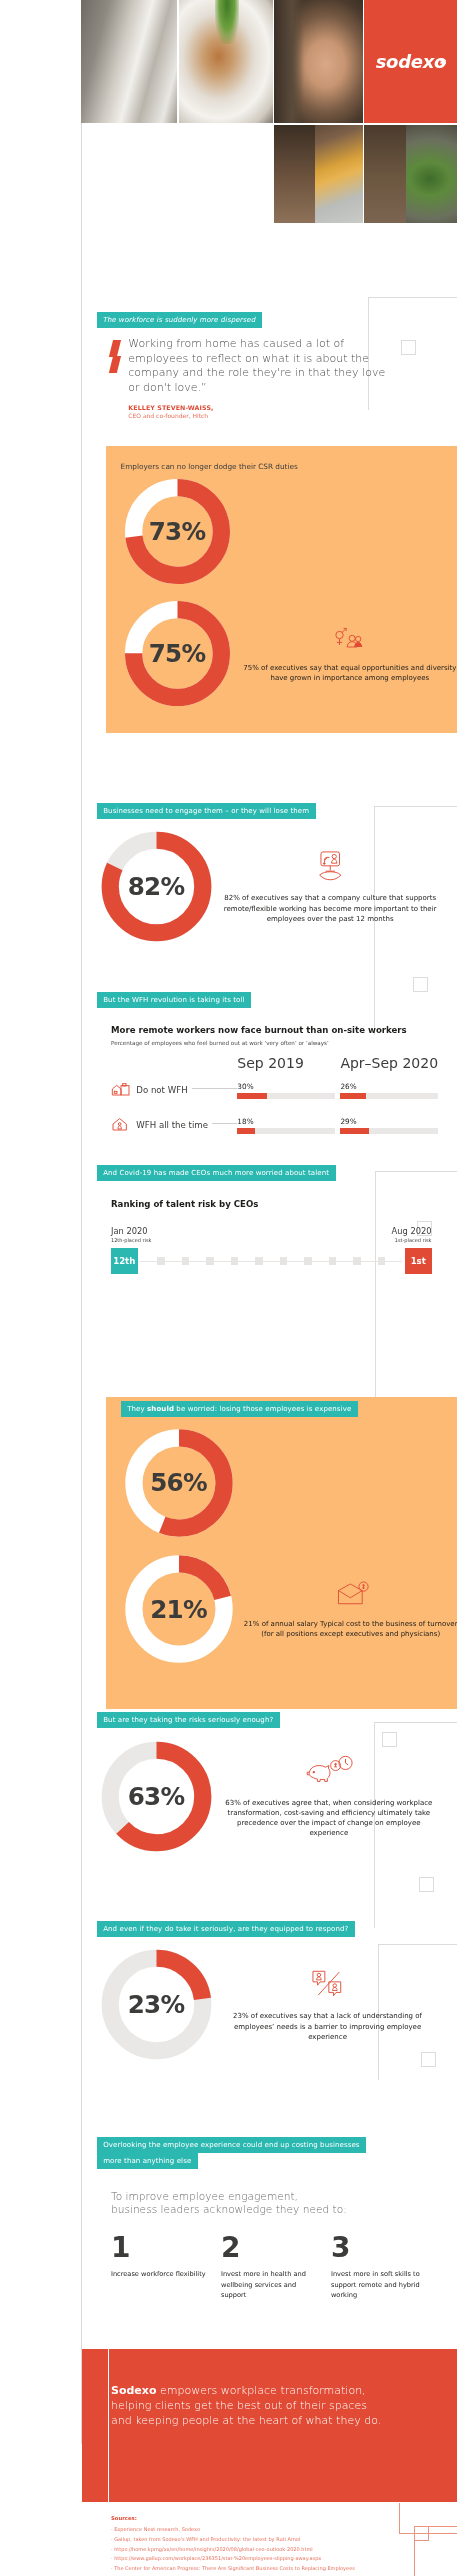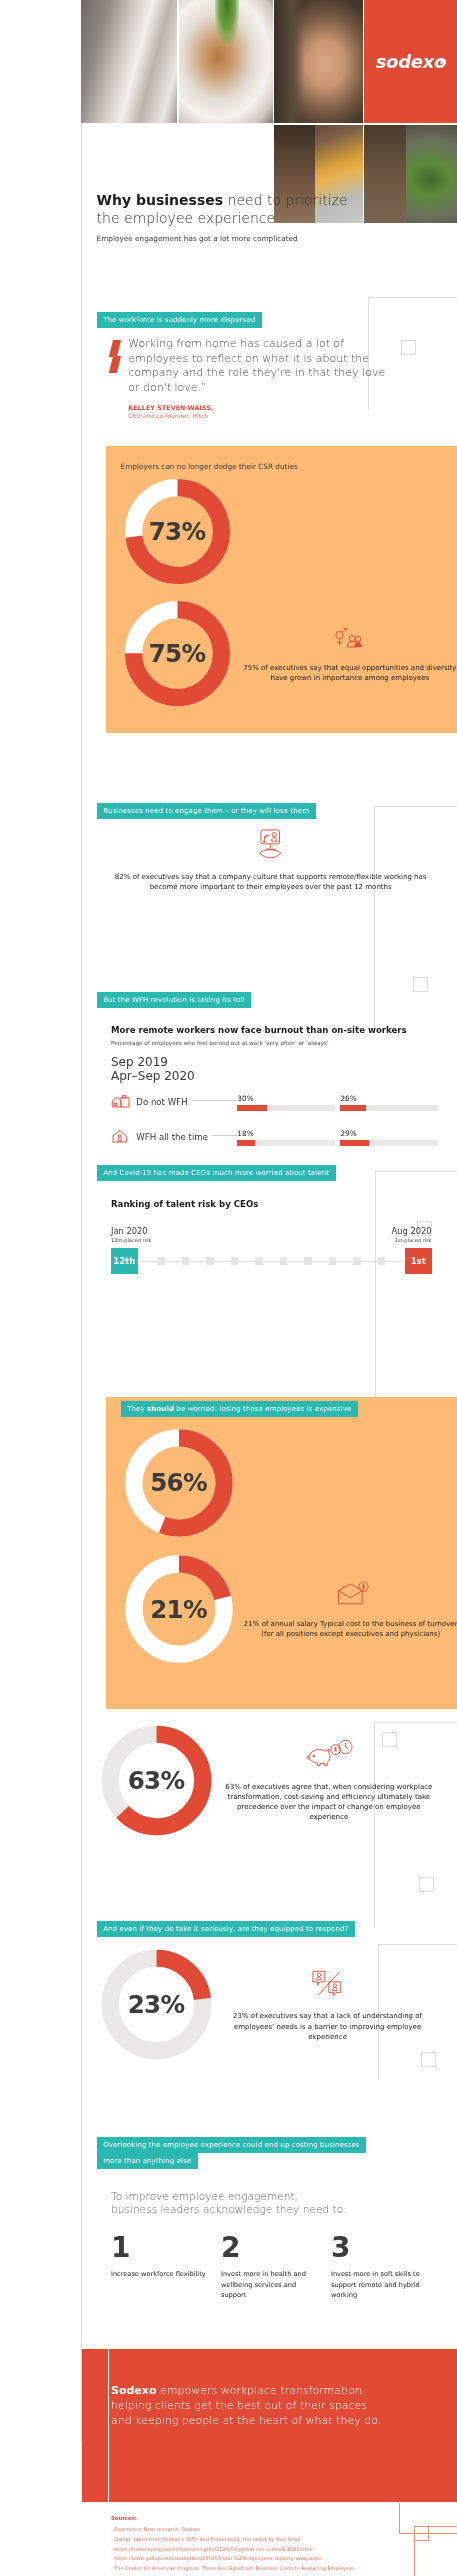--- a/index.html
+++ b/index.html
@@ -95,21 +95,21 @@
   .donut svg { display: block; }
   .donut .pct {
     position: absolute; inset: 0; display: flex; align-items: center; justify-content: center;
     font-size: 24.6px; font-weight: 800; color: #3c3c3b; letter-spacing: -0.7px;
   }
   .statcaption { flex: 1; text-align: center; font-size: 7px; line-height: 1.45; color: #1d1d1b; }
   .stat-icon { display: block; margin: 0 auto 6.6px auto; }
 
   
   .bar-grid { margin-top: 9.3px; }
-  .bar-head { display: flex; font-size: 12px; color: #3c3c3b; flex-direction: column; }
+  .bar-head { display: flex; font-size: 14px; color: #3c3c3b; }
   .bar-head .lbl-sp { width: 130px; }
   .bar-head .hcell { width: 106px; }
   .bar-row { display: flex; align-items: flex-end; margin-top: 9.3px; }
   .bar-label { width: 130px; display: flex; align-items: center; font-size: 8.6px; color: #3c3c3b; }
   .bar-label .ico { margin-right: 5.3px; }
   .bar-label .leader { flex: 1; border-bottom: 0.7px solid #cfcfcf; margin-left: 4px; margin-bottom: 2.7px; }
   .bar-cell { width: 106px; }
   .bar-val { font-size: 7.3px; font-weight: 400; color: #1d1d1b; margin-bottom: 2px; }
   .bar-track { height: 5.3px; background: #e9e8e6; width: 98px; }
   .bar-fill { height: 5.3px; background: #e14b35; }
@@ -165,33 +165,26 @@
     <div class="sodexo-wordmark">
       <span>sodexo</span>
         <span class="star">✱</span>
     </div>
     <div class="photo ph5"></div>
     <div class="photo ph6"></div>
   </div>
 
   <div class="vrule" style="height:2321px;"></div>
 
-  <div class="col pad" style="top:192px;">
-    <div class="title">
-      <b>Why businesses</b><span> need to prioritize</span><br>
-      <span>the employee experience</span>
-    </div>
-    <div class="subtitle">Employee engagement has got a lot more complicated</div>
-  </div>
 
   <div class="outline" style="left:368px; top:297px; width:90px; height:113px; border-left:0.7px solid #dcdcdc; border-top:0.7px solid #dcdcdc; border-right:none; border-bottom:none;"></div>
   <div class="outline" style="left:401px; top:340px; width:14.6px; height:14.6px;"></div>
 
   <div class="col" style="top:312px;">
-    <div style="padding-left:14.6px;">
+    <div style="padding-left:14.6px;font-style:italic;">
       <div class="teal-band">The workforce is suddenly more dispersed</div>
     </div>
     <div style="padding-left:29px; padding-right:60px; margin-top:9.3px; display:flex;">
       <span class="quote-mark"><i></i><i></i></span>
       <div>
         <div class="quote-text">Working from home has caused a lot of employees to reflect on what it is about the company and the role they're in that they love or don't love.”</div>
         <div style="margin-top:9.3px;">
           <div class="quote-attr-name">KELLEY STEVEN-WAISS,</div>
           <div class="quote-attr-role">CEO and co-founder, Hitch</div>
         </div>
@@ -240,20 +233,27 @@
   </div>
 
   <div class="outline" style="left:374px; top:806px; width:84px; height:229px; border-right:none; border-bottom:none;"></div>
   <div class="outline" style="left:413px; top:977px; width:15.3px; height:15.3px;"></div>
 
   <div class="col" style="top:803px;">
     <div style="padding-left:14.6px;">
       <div class="teal-band">Businesses need to engage them – or they will lose them</div>
     </div>
     <div class="statrow" style="padding:8px 14.6px 0 14.6px;">
+      <div class="donut" style="width:119px;height:119px;">
+        <svg width="119" height="119" viewBox="0 0 180 180">
+          <circle cx="90" cy="90" r="70" fill="none" stroke="#e9e8e6" stroke-width="26"></circle>
+          <circle cx="90" cy="90" r="70" fill="none" stroke="#e14b35" stroke-width="26" stroke-dasharray="360.7 439.8" transform="rotate(-90 90 90)"></circle>
+        </svg>
+        <div class="pct">82%</div>
+      </div>
       <div class="statcaption" style="padding-left:4px; padding-right:2.7px;">
         <span class="stat-icon">
           <svg width="30.5" height="35" viewBox="0 0 46 52" fill="none" stroke="#e14b35" stroke-width="1.4">
             <rect x="9" y="4" width="28" height="21" rx="3"></rect>
             <path d="M14 17 a5 5 0 0 1 5-5 M14 20 a8 8 0 0 1 8-8"></path>
             <circle cx="14" cy="21.5" r="1.2" fill="#e14b35"></circle>
             <circle cx="29" cy="11" r="3.2"></circle>
             <path d="M25 21 c0-3.5 1.8-6 4-6 s4 2.5 4 6 z"></path>
             <path d="M23 25 v7 M16 33 h14"></path>
             <path d="M7 39 c4-4 10-5 16-5 s12 1 16 5 c-5 5-10 7-16 7 s-11-2-16-7 z"></path>
@@ -424,20 +424,23 @@
         <span>21% of annual salary Typical cost to the business of turnover (for all positions except executives and physicians)</span>
       </div>
     </div>
   </div>
 
   <div class="outline" style="left:374px; top:1722px; width:84px; height:206px; border-right:none; border-bottom:none;"></div>
   <div class="outline" style="left:382px; top:1732px; width:14.6px; height:14.6px;"></div>
   <div class="outline" style="left:419px; top:1877px; width:14.6px; height:14.6px;"></div>
 
   <div class="col" style="top:1712px;">
+    <div style="padding-left:14.6px;">
+      <div class="teal-band">But are they taking the risks seriously enough?</div>
+    </div>
     <div class="statrow" style="padding:9.3px 14.6px 0 14.6px;">
       <div class="donut" style="width:119px;height:119px;">
         <svg width="119" height="119" viewBox="0 0 180 180">
           <circle cx="90" cy="90" r="70" fill="none" stroke="#e9e8e6" stroke-width="26"></circle>
           <circle cx="90" cy="90" r="70" fill="none" stroke="#e14b35" stroke-width="26" stroke-dasharray="277.1 439.8" transform="rotate(-90 90 90)"></circle>
         </svg>
         <div class="pct">63%</div>
       </div>
       <div class="statcaption" style="padding-left:1.3px; padding-right:2.7px;">
         <span class="stat-icon">

